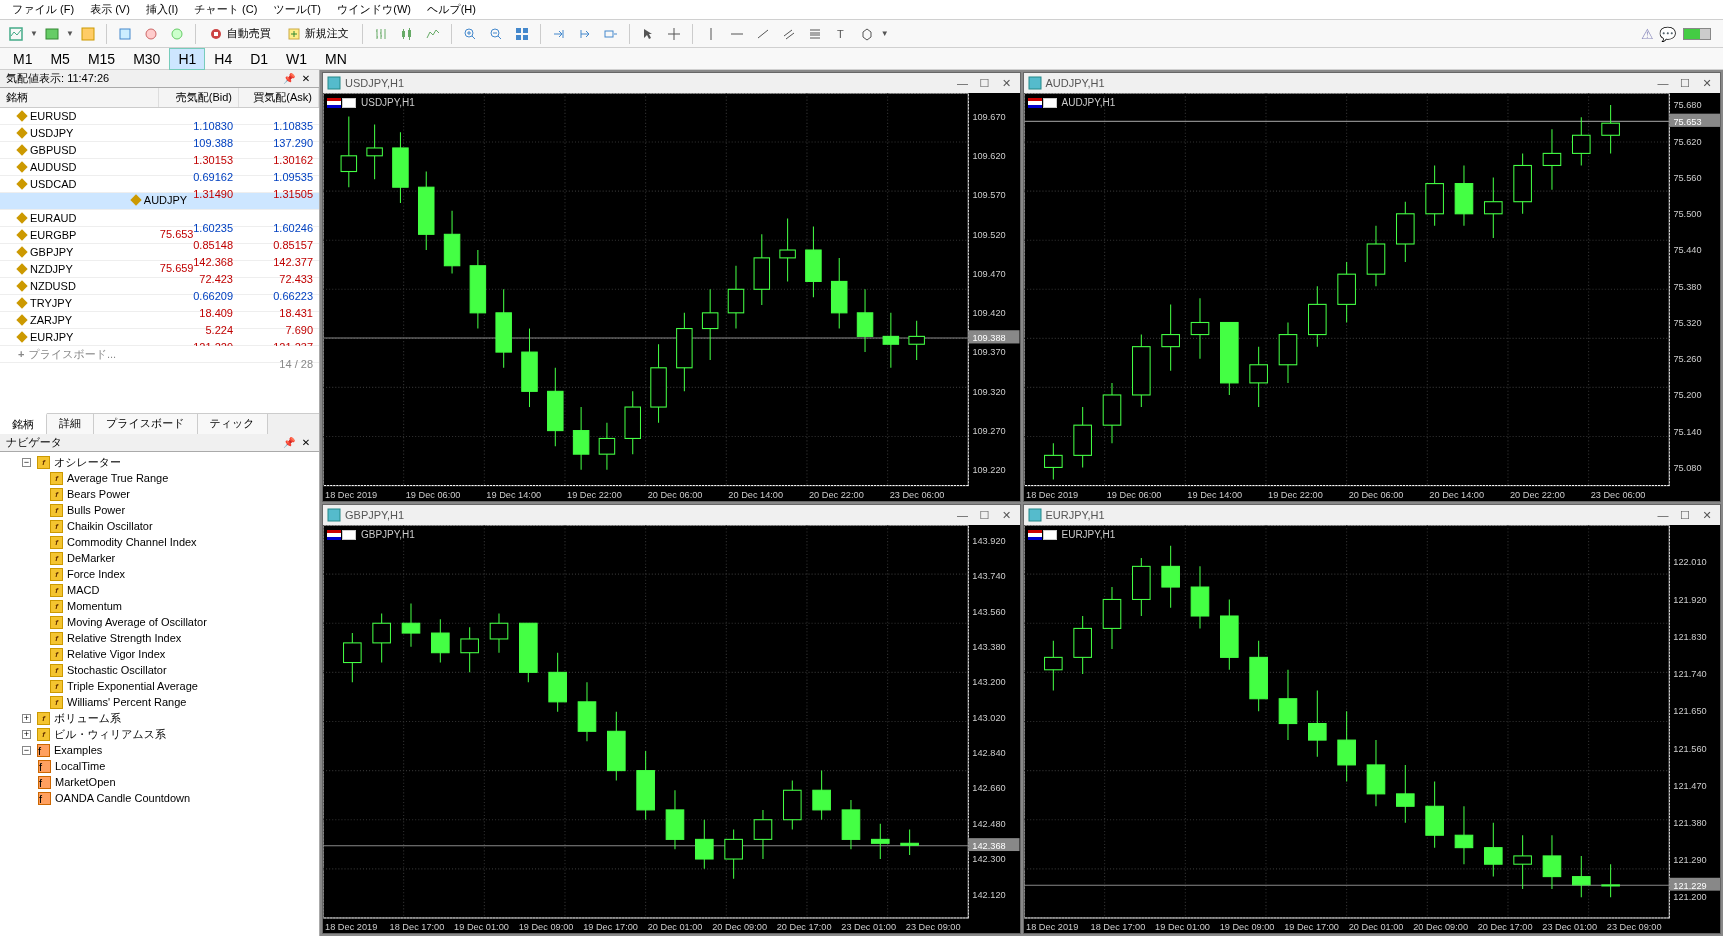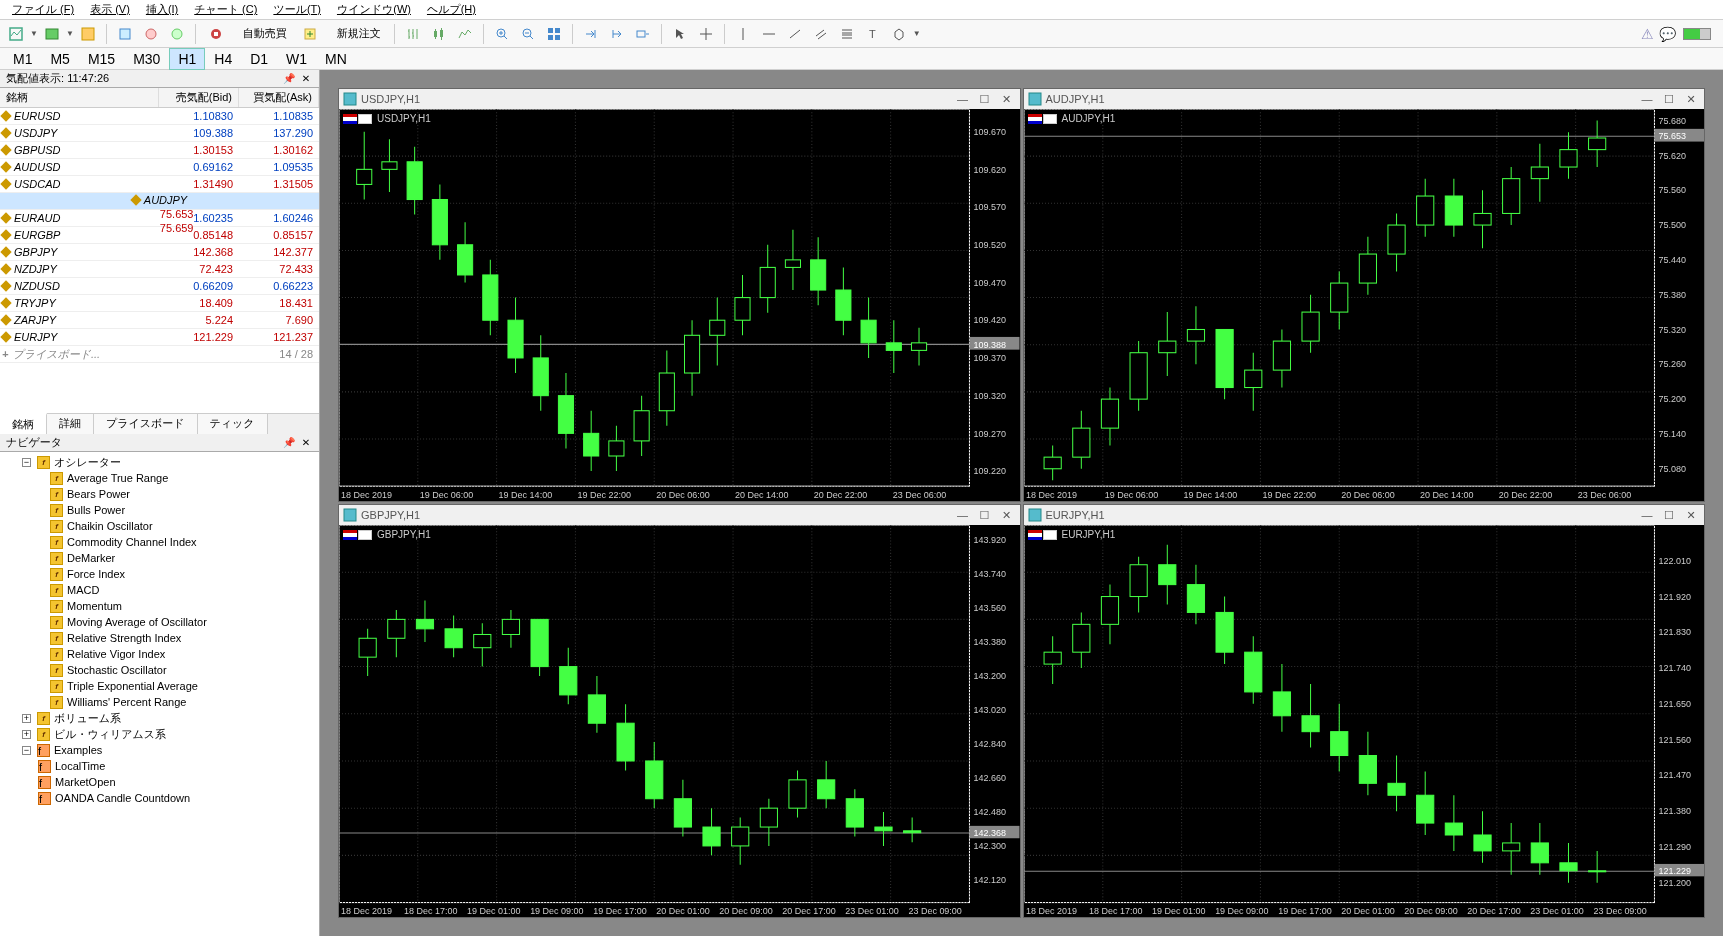--- a/index.html
+++ b/index.html
@@ -1,54 +1,54 @@
 <!DOCTYPE html>
 <html><head>
 <meta charset="utf-8">
 <style>
 * { box-sizing: border-box; margin: 0; padding: 0; }
 body { font-family: "Meiryo UI", "MS PGothic", Tahoma, sans-serif; font-size: 11px; background: #f0f0f0; color: #000; width: 1723px; height: 936px; overflow: hidden; }
 .menubar { background: #fff; border-bottom: 1px solid #d0d0d0; height: 20px; display: flex; align-items: center; padding: 0 4px; }
-.menubar span { padding: 2px 8px; cursor: default; text-decoration: underline; }
+.menubar span { padding: 2px 8px; cursor: default; }
 .toolbar { background: #f8f8f8; border-bottom: 1px solid #d0d0d0; height: 28px; display: flex; align-items: center; padding: 2px 4px; gap: 2px; }
 .tbtn { width: 24px; height: 22px; border: 1px solid transparent; display: inline-flex; align-items: center; justify-content: center; border-radius: 2px; }
 .tsep { width: 1px; height: 20px; background: #ccc; margin: 0 4px; }
-.tlabel { padding: 0 6px; display: flex; align-items: center; gap: 20px; height: 22px; border: 1px solid transparent; border-radius: 2px; }
+.tlabel { padding: 0 6px; display: flex; align-items: center; gap: 4px; height: 22px; border: 1px solid transparent; border-radius: 2px; }
 .tfbar { background: #f8f8f8; border-bottom: 1px solid #d0d0d0; height: 22px; display: flex; align-items: center; padding: 0 4px; }
 .tfbtn { padding: 2px 8px; border: 1px solid transparent; font-size: 14px; }
 .tfbtn.active { background: #cde6ff; border-color: #7cb; }
 .main { display: flex; height: calc(100% - 70px); }
 .sidebar { width: 320px; display: flex; flex-direction: column; border-right: 1px solid #aaa; background: #fff; }
 .panel-title { background: #f0f0f0; border-bottom: 1px solid #aaa; padding: 2px 6px; display: flex; justify-content: space-between; align-items: center; font-size: 11px; height: 18px; }
 .closepin { display: flex; gap: 2px; }
 .closepin span { width: 14px; height: 14px; display: inline-flex; align-items: center; justify-content: center; font-size: 10px; }
 .watch-head { display: flex; background: #f4f4f4; border-bottom: 1px solid #ccc; font-size: 11px; }
 .watch-head span:first-child { flex: 1; padding: 2px 6px; border-right: 1px solid #ddd; }
 .watch-head span:nth-child(2), .watch-head span:nth-child(3) { width: 80px; padding: 2px 6px; text-align: right; border-right: 1px solid #ddd; }
 .watch-body { overflow-y: auto; }
 .watch-row { display: flex; border-bottom: 1px solid #eee; height: 17px; align-items: center; }
 .watch-row.sel { background: #cde6ff; flex-direction: column; }
-.watch-row .sym { flex: 1; padding: 1px 2px; display: flex; align-items: center; gap: 4px; font-style: italic; }
-.watch-row .bid, .watch-row .ask { width: 80px; padding: 1px 6px; text-align: right; }
+.watch-row .sym { flex: 1; padding: 1px 18px; display: flex; align-items: center; gap: 4px; }
+.watch-row .bid, .watch-row .ask { width: 80px; padding: 1px 6px; text-align: right; margin-top: 20px; }
 .blue { color: #0040c0; }
 .red { color: #c00000; }
 .diamond { width: 8px; height: 8px; transform: rotate(45deg); background: #4c4; flex-shrink: 0; }
 .diamond.gold { background: #c90; }
 .watch-tabs { display: flex; background: #f0f0f0; border-top: 1px solid #ccc; }
 .watch-tabs span { padding: 2px 12px; border-right: 1px solid #ccc; font-size: 11px; background: #f8f8f8; }
 .watch-tabs span.active { background: #fff; border-top: 2px solid #fff; margin-top: -1px; }
 .nav-tree { flex: 1; overflow-y: auto; background: #fff; padding: 2px; }
 .nav-item { display: flex; align-items: center; gap: 4px; padding: 1px 0 1px 24px; height: 16px; font-size: 11px; white-space: nowrap; }
 .nav-item.l1 { padding-left: 20px; }
 .nav-item.l2 { padding-left: 48px; }
 .nav-item.lE { padding-left: 36px; }
 .tree-exp { width: 9px; height: 9px; border: 1px solid #888; display: inline-flex; align-items: center; justify-content: center; font-size: 9px; line-height: 1; margin-right: 2px; }
 .fx-icon { width: 13px; height: 13px; background: #f4c430; border: 1px solid #c90; display: inline-flex; align-items: center; justify-content: center; font-size: 8px; font-weight: bold; font-style: italic; color: #630; flex-shrink: 0; }
 .ex-icon { width: 13px; height: 13px; background: #ffa060; border: 1px solid #c60; flex-shrink: 0; }
-.charts { flex: 1; display: grid; grid-template-columns: 1fr 1fr; grid-template-rows: 1fr 1fr; gap: 2px; background: #888; padding: 18px; }
+.charts { flex: 1; display: grid; grid-template-columns: 1fr 1fr; grid-template-rows: 1fr 1fr; gap: 2px; background: #888; padding: 2px; }
 .chart-win { background: #000; display: flex; flex-direction: column; border: 1px solid #666; }
 .chart-title { background: #f0f0f0; height: 20px; display: flex; align-items: center; padding: 0 4px; gap: 4px; color: #555; font-size: 11px; }
 .chart-title .spacer { flex: 1; }
 .winbtn { width: 18px; height: 16px; display: inline-flex; align-items: center; justify-content: center; font-size: 11px; color: #555; }
 .chart-body { flex: 1; position: relative; overflow: hidden; }
 .chart-body svg { width: 100%; height: 100%; display: block; }
 .corner-label { position: absolute; top: 4px; left: 4px; color: #ccc; font-size: 10px; display: flex; align-items: center; gap: 4px; }
 .flag-group { display: flex; }
 .flag { width: 14px; height: 10px; margin-right: 1px; }
 .conn-ind { width: 28px; height: 12px; background: linear-gradient(90deg, #4c4 60%, #ccc 60%); border: 1px solid #888; }

